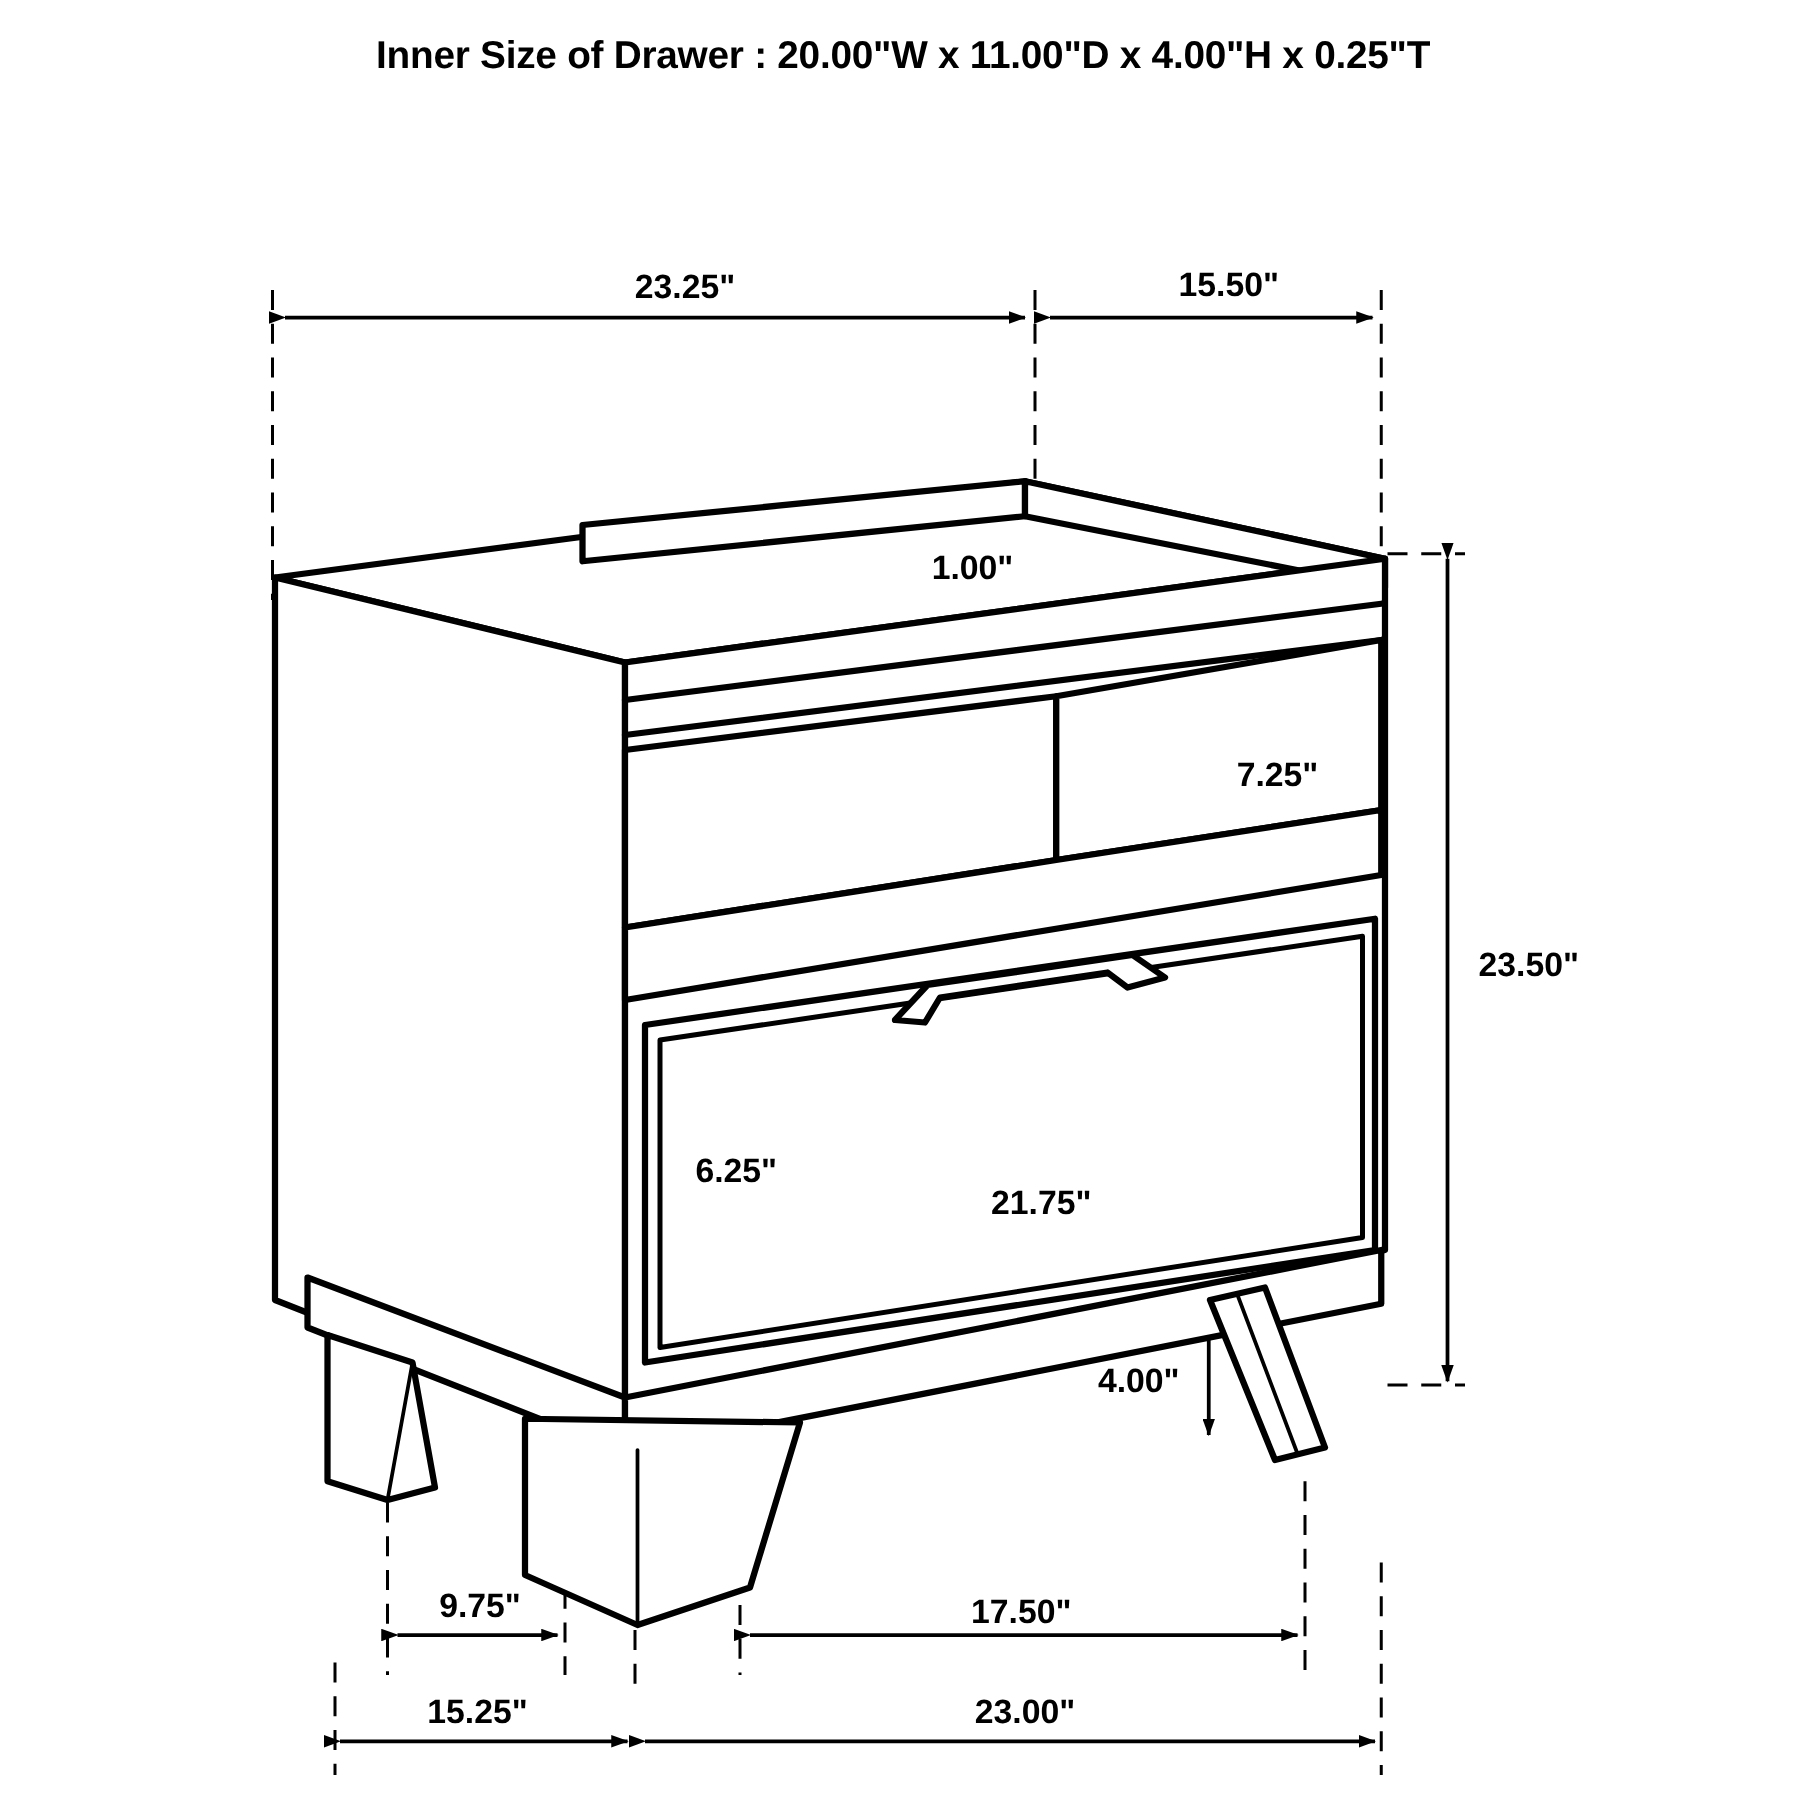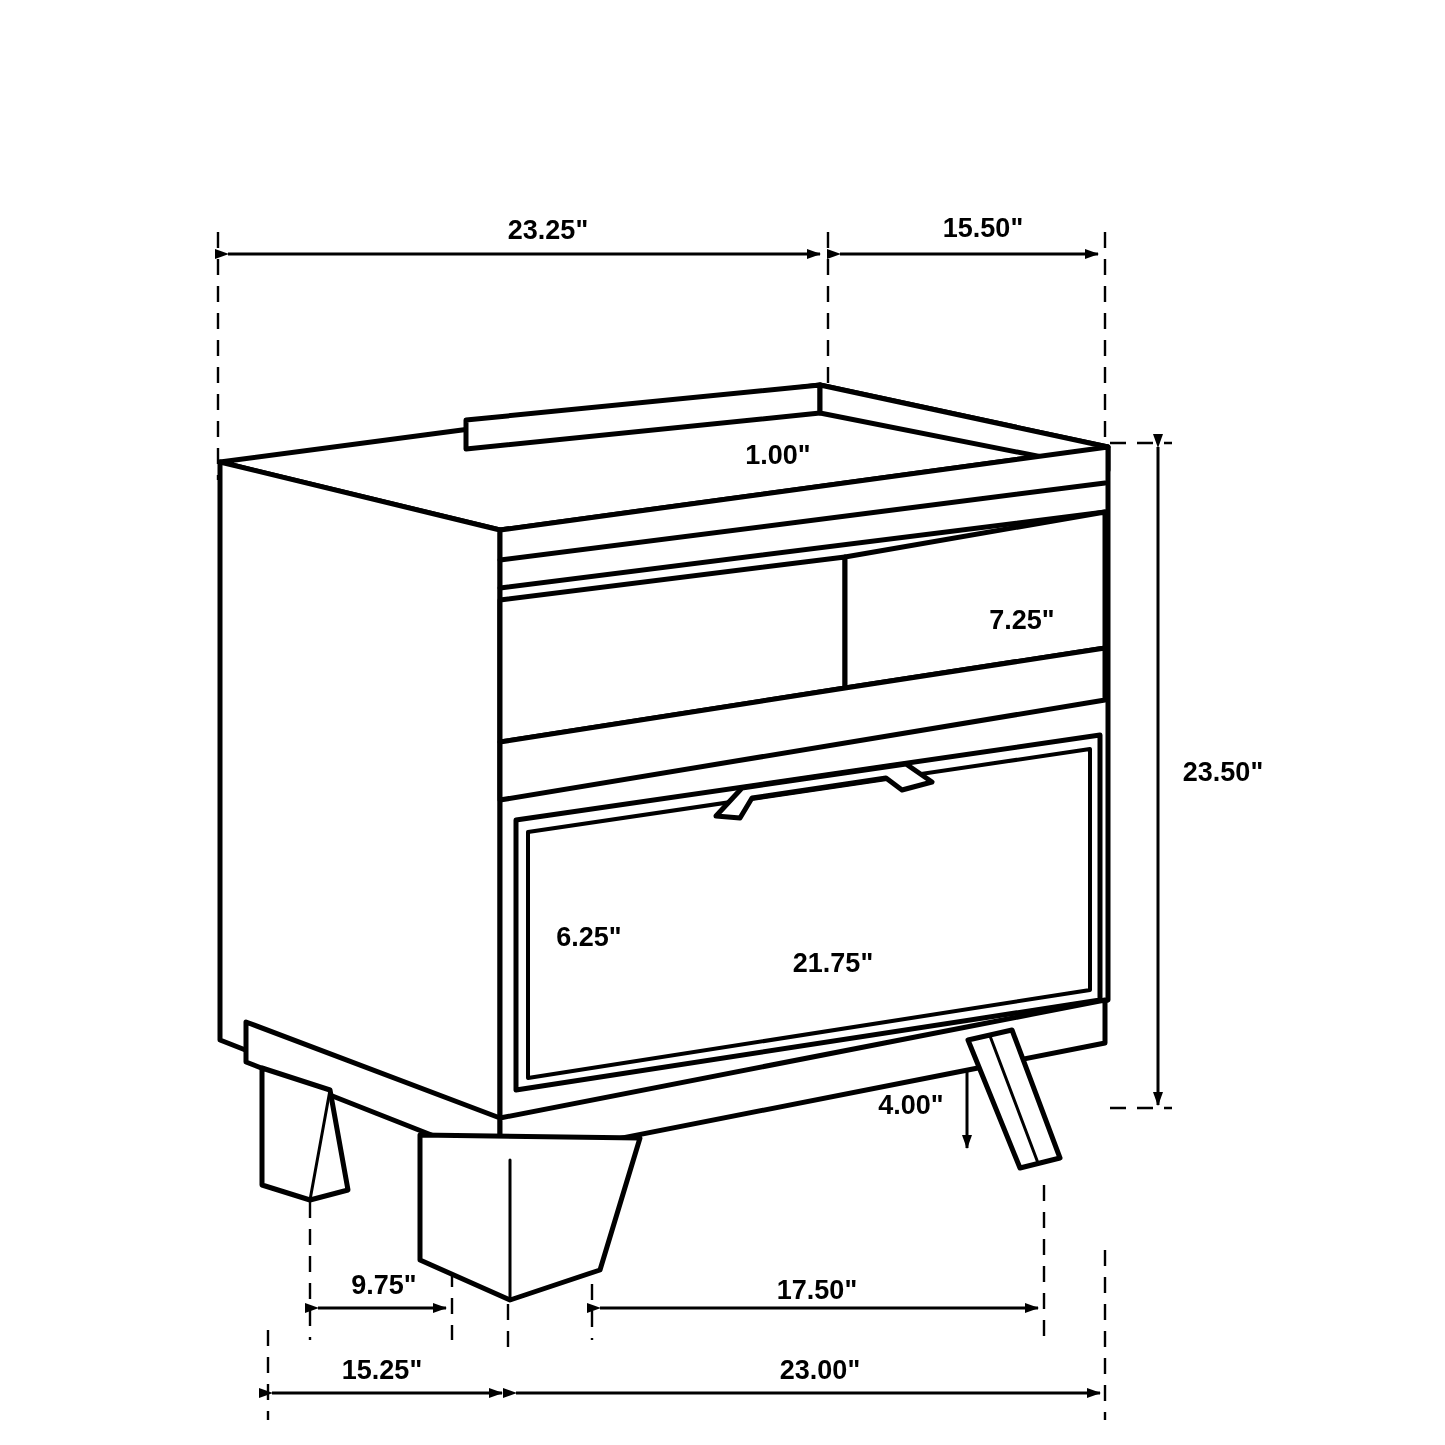--- a/index.html
+++ b/index.html
@@ -45,20 +45,21 @@
     color: #000;
     white-space: nowrap;
     transform: translate(-50%, -50%);
   }
 </style>
 </head>
 <body>
 
 <div id="diagram-root">
 
+  <div class="title">Inner Size of Drawer : 20.00"W x 11.00"D x 4.00"H x 0.25"T</div>
 
   <svg viewBox="0 0 1445 1445" xmlns="http://www.w3.org/2000/svg">
     <defs>
       <marker id="arrH" markerWidth="14" markerHeight="10" refX="13" refY="5" orient="auto" markerUnits="userSpaceOnUse">
         <path d="M0,0 L14,5 L0,10 z" fill="#000"></path>
       </marker>
       <marker id="arrT" markerWidth="14" markerHeight="10" refX="13" refY="5" orient="auto" markerUnits="userSpaceOnUse">
         <path d="M0,0 L14,5 L0,10 z" fill="#000"></path>
       </marker>
     </defs>

